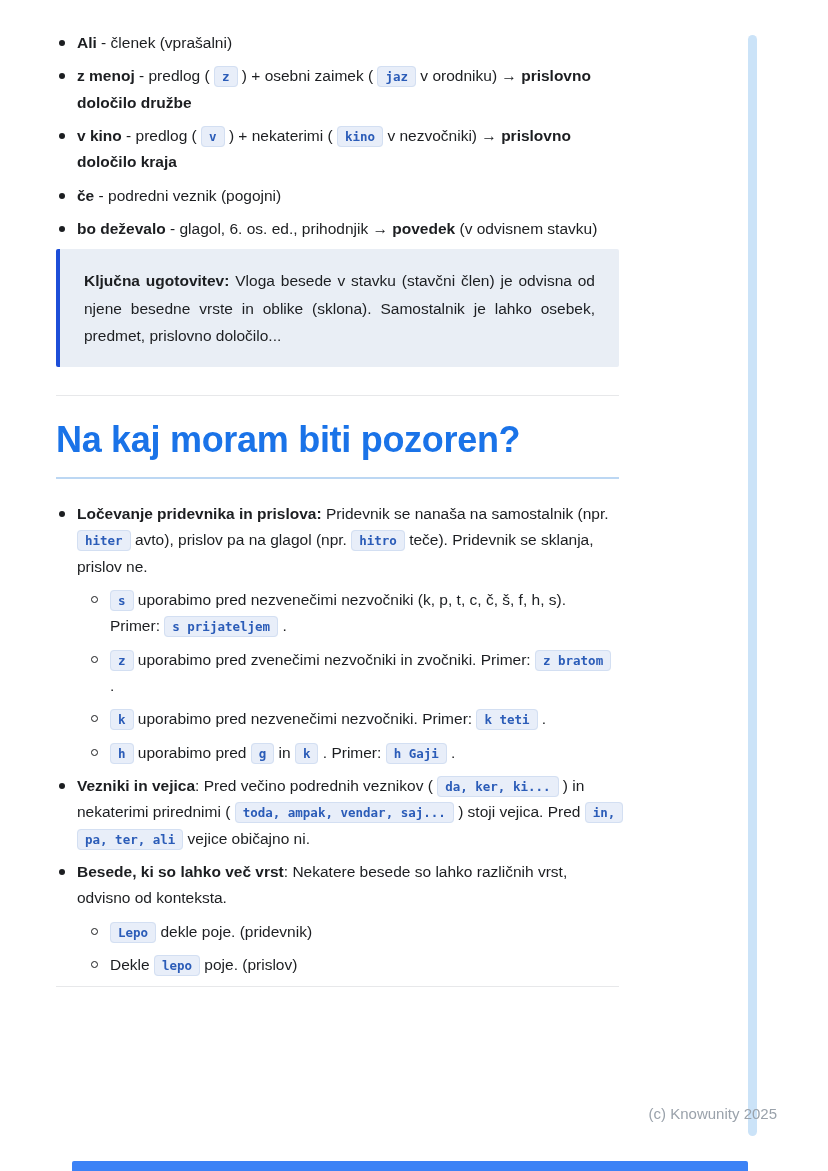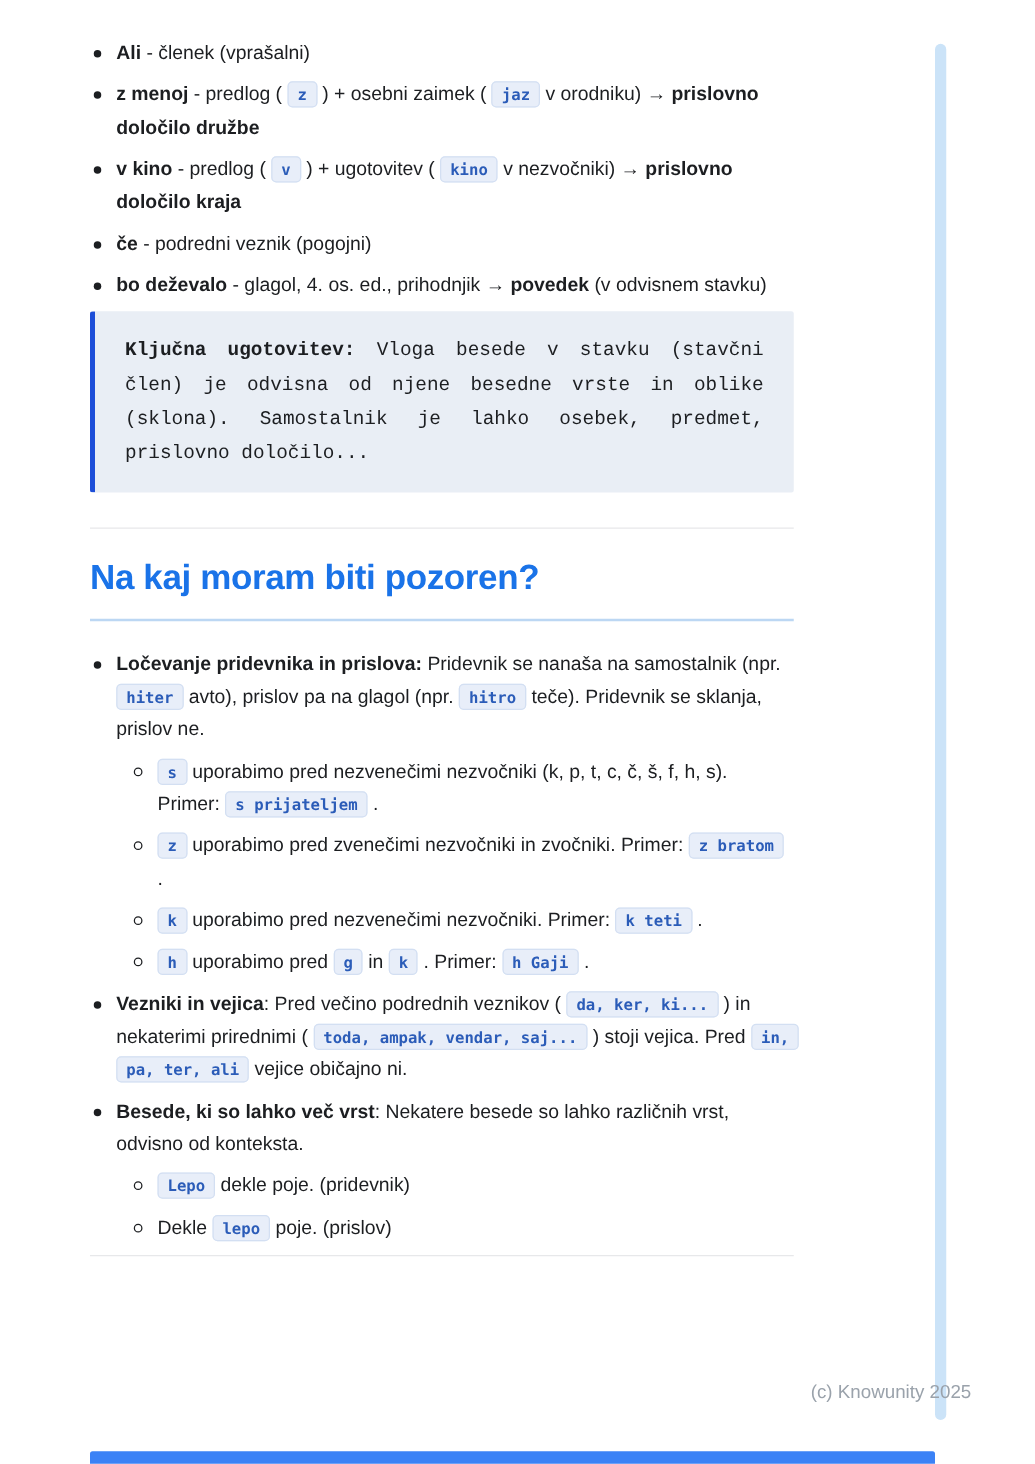--- a/index.html
+++ b/index.html
@@ -7,47 +7,47 @@
     --code-border:#d3dff2; --callout-bg:#e9eef5; --callout-border:#1d4ed8; --divider:#e7e8ea;
     --text:#1c1e21; --footer-text:#9aa2ab; --right-bar:#cbe3f8; --bottom-bar:#3b82f6;
   }
   *{box-sizing:border-box;}
   html,body{margin:0;padding:0;}
   body{
     width:828px;height:1171px;position:relative;overflow:hidden;background:#ffffff;
     font-family:"Liberation Sans","DejaVu Sans",sans-serif;color:var(--text);
     font-size:15.5px;line-height:1.7;
   }
-  .content{position:absolute;left:72px;top:30px;width:563px;}
+  .content{position:absolute;left:56px;top:30px;width:563px;}
   ul.bullet-list{list-style:none;margin:0;padding:0;}
   ul.bullet-list li{position:relative;padding-left:21px;margin-bottom:7px;}
   ul.bullet-list li::before{
     content:"";position:absolute;left:3px;top:10px;width:6px;height:6px;border-radius:50%;
     background:var(--text);
   }
   ul.bullet-list li.sub{margin-left:33px;}
   ul.bullet-list li.sub::before{
     background:transparent;border:1.5px solid var(--text);width:5px;height:5px;top:9px;left:2px;
   }
   .b{font-weight:bold;}
   .chip{
     font-family:"DejaVu Sans Mono","Liberation Mono",monospace;
     font-size:12.5px;font-weight:bold;color:var(--code-text);
     background:var(--code-bg);border:1px solid var(--code-border);border-radius:4px;
     padding:2px 7px;display:inline;box-decoration-break:clone;-webkit-box-decoration-break:clone;
   }
   .callout{
     background:var(--callout-bg);border-left:4px solid var(--callout-border);
-    border-radius:2px;padding:18px 24px;margin-top:0;font-family:Liberation Mono, monospace;
+    border-radius:2px;padding:18px 24px;margin-top:0;
   }
   .callout p{margin:0;text-align:justify;line-height:1.75;}
   hr.divider{border:none;border-top:1px solid var(--divider);margin:28px 0 22px 0;}
   hr.bottom-divider{margin:8px 0 0 0;}
   h1.section-heading{
-    font-size:28px;font-weight:bold;color:var(--accent-blue);
+    font-size:36px;font-weight:bold;color:var(--accent-blue);
     margin:0;line-height:1.2;letter-spacing:-0.3px;
   }
   .heading-rule{height:2px;background:var(--heading-rule);margin-top:16px;margin-bottom:22px;}
   .right-bar{
     position:absolute;left:748px;top:35px;width:9px;height:1101px;border-radius:5px;
     background:var(--right-bar);z-index:1;
   }
   .bottom-bar{
     position:absolute;left:72px;top:1161px;width:676px;height:10px;
     background:var(--bottom-bar);border-radius:2px 2px 0 0;z-index:1;
@@ -57,23 +57,23 @@
   }
 </style>
 </head>
 <body>
 
 <div class="content">
 
   <ul class="bullet-list">
       <li><span class="b">Ali</span><span> - členek (vprašalni)</span></li>
       <li><span class="b">z menoj</span><span> - predlog ( </span><span class="chip">z</span><span> ) + osebni zaimek ( </span><span class="chip">jaz</span><span> v orodniku) → </span><span class="b">prislovno določilo družbe</span></li>
-      <li><span class="b">v kino</span><span> - predlog ( </span><span class="chip">v</span><span> ) + ugotovitev ( </span><span class="chip">kino</span><span> v nezvočniki) → </span><span class="b">prislovno določilo kraja</span></li>
+      <li><span class="b">v kino</span><span> - predlog ( </span><span class="chip">v</span><span> ) + nekaterimi ( </span><span class="chip">kino</span><span> v nezvočniki) → </span><span class="b">prislovno določilo kraja</span></li>
       <li><span class="b">če</span><span> - podredni veznik (pogojni)</span></li>
-      <li><span class="b">bo deževalo</span><span> - glagol, 4. os. ed., prihodnjik → </span><span class="b">povedek</span><span> (v odvisnem stavku)</span></li>
+      <li><span class="b">bo deževalo</span><span> - glagol, 6. os. ed., prihodnjik → </span><span class="b">povedek</span><span> (v odvisnem stavku)</span></li>
     </ul>
 
   <div class="callout">
     <p><span class="b">Ključna ugotovitev:</span> <span>Vloga besede v stavku (stavčni člen) je odvisna od njene besedne vrste in oblike (sklona). Samostalnik je lahko osebek, predmet, prislovno določilo...</span></p>
   </div>
 
   <hr class="divider">
 
   <h1 class="section-heading">Na kaj moram biti pozoren?</h1>
   <div class="heading-rule"></div>

